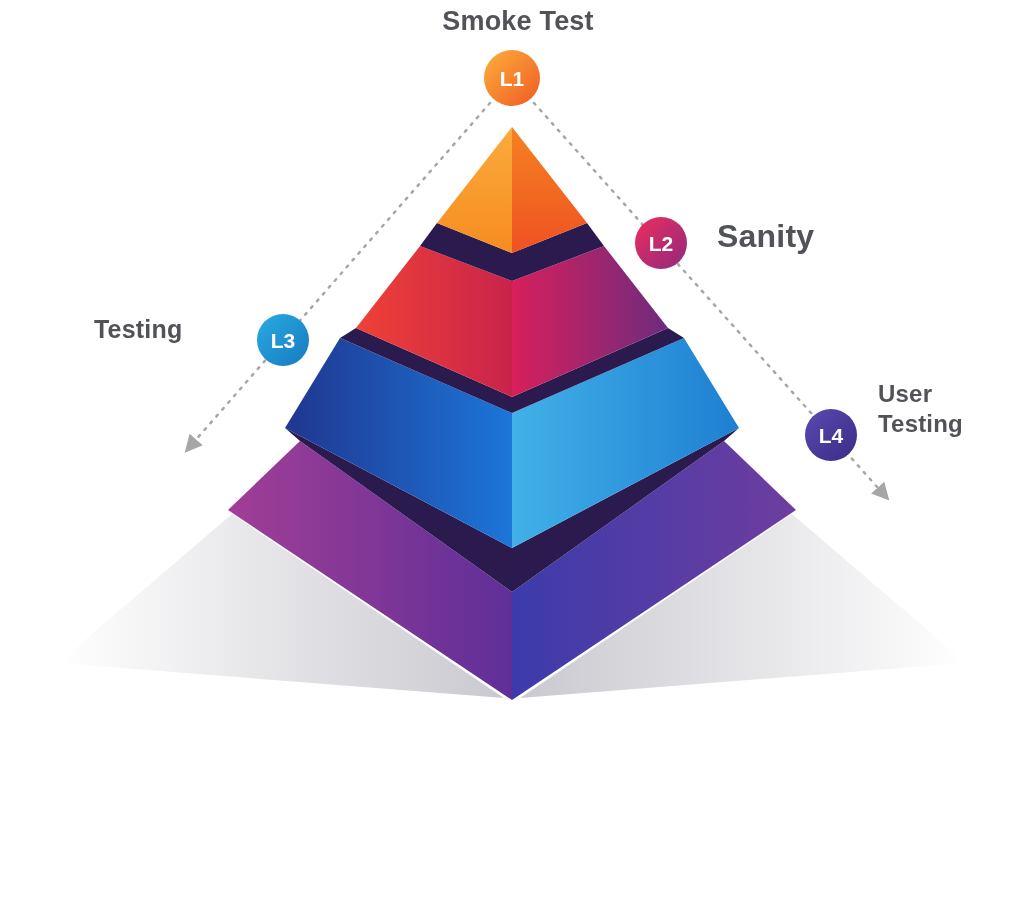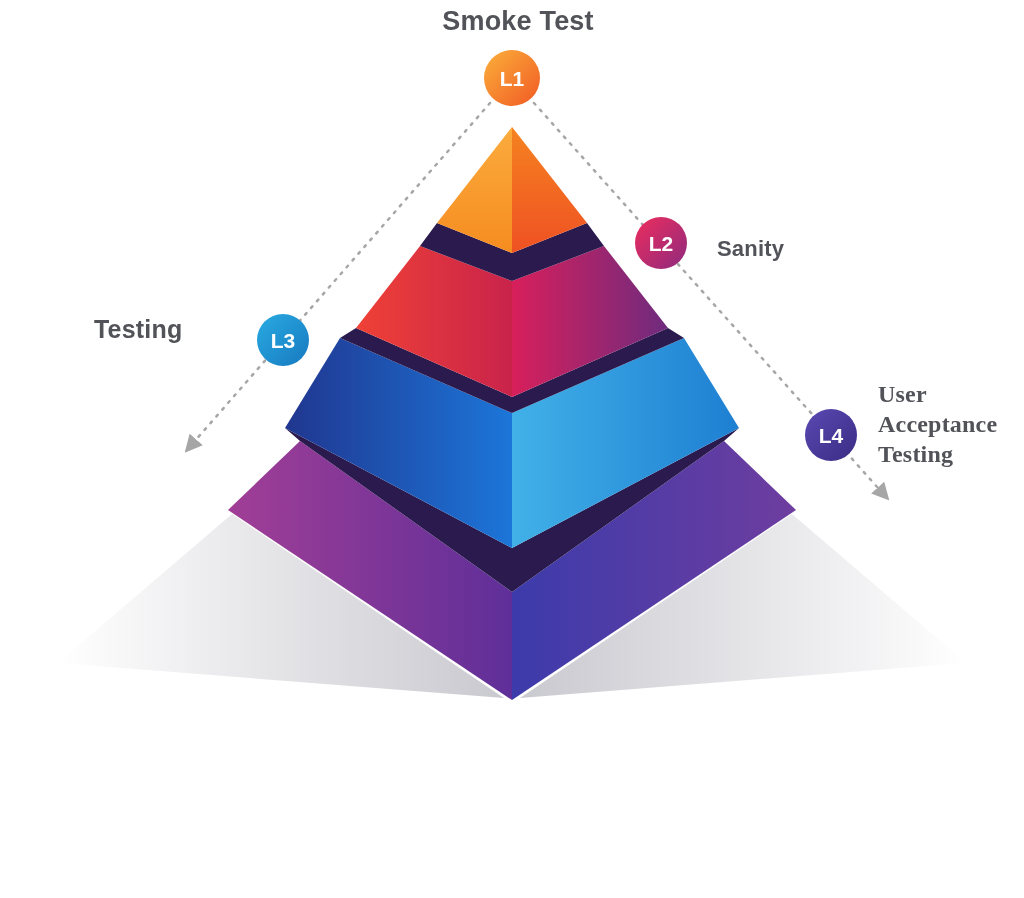--- a/index.html
+++ b/index.html
@@ -4,23 +4,23 @@
 <style>
   html,body { margin:0; padding:0; background:#ffffff; }
   .stage {
     position:relative; width:1024px; height:898px; background:#ffffff;
     overflow:hidden; font-family:"Liberation Sans", sans-serif;
   }
   .stage svg { position:absolute; left:0; top:0; }
   .label { position:absolute; color:#525359; font-weight:700; letter-spacing:0.2px; }
   .label span { display:block; }
   .title-label { top:6px; left:6px; width:1024px; text-align:center; font-size:27px; }
-  .sanity-label { top:236px; left:717px; font-size:22px; }
+  .sanity-label { top:218px; left:717px; font-size:32px; }
   .l3-label { top:314px; left:94px; font-size:25px; line-height:31px; }
-  .l4-label { top:379px; left:878px; font-size:24px; line-height:30px;font-family:Liberation Serif, serif; }
+  .l4-label { top:379px; left:878px; font-size:24px; line-height:30px; }
   .badge-text {
     font-family:"Liberation Sans", sans-serif; font-weight:700; font-size:21px; fill:#ffffff;
   }
 </style>
 </head>
 <body>
 
 <div class="stage">
 
   <svg width="1024" height="898" viewBox="0 0 1024 898">
@@ -131,17 +131,16 @@
   <div class="label title-label">Smoke Test</div>
 
   <div class="label sanity-label">Sanity</div>
 
   <div class="label l3-label">
     <span>Testing</span>
   </div>
 
   <div class="label l4-label">
     <span>User</span>
-    <span>Acceptance</span>
     <span>Testing</span>
   </div>
 
 </div>
 
 </body></html>

